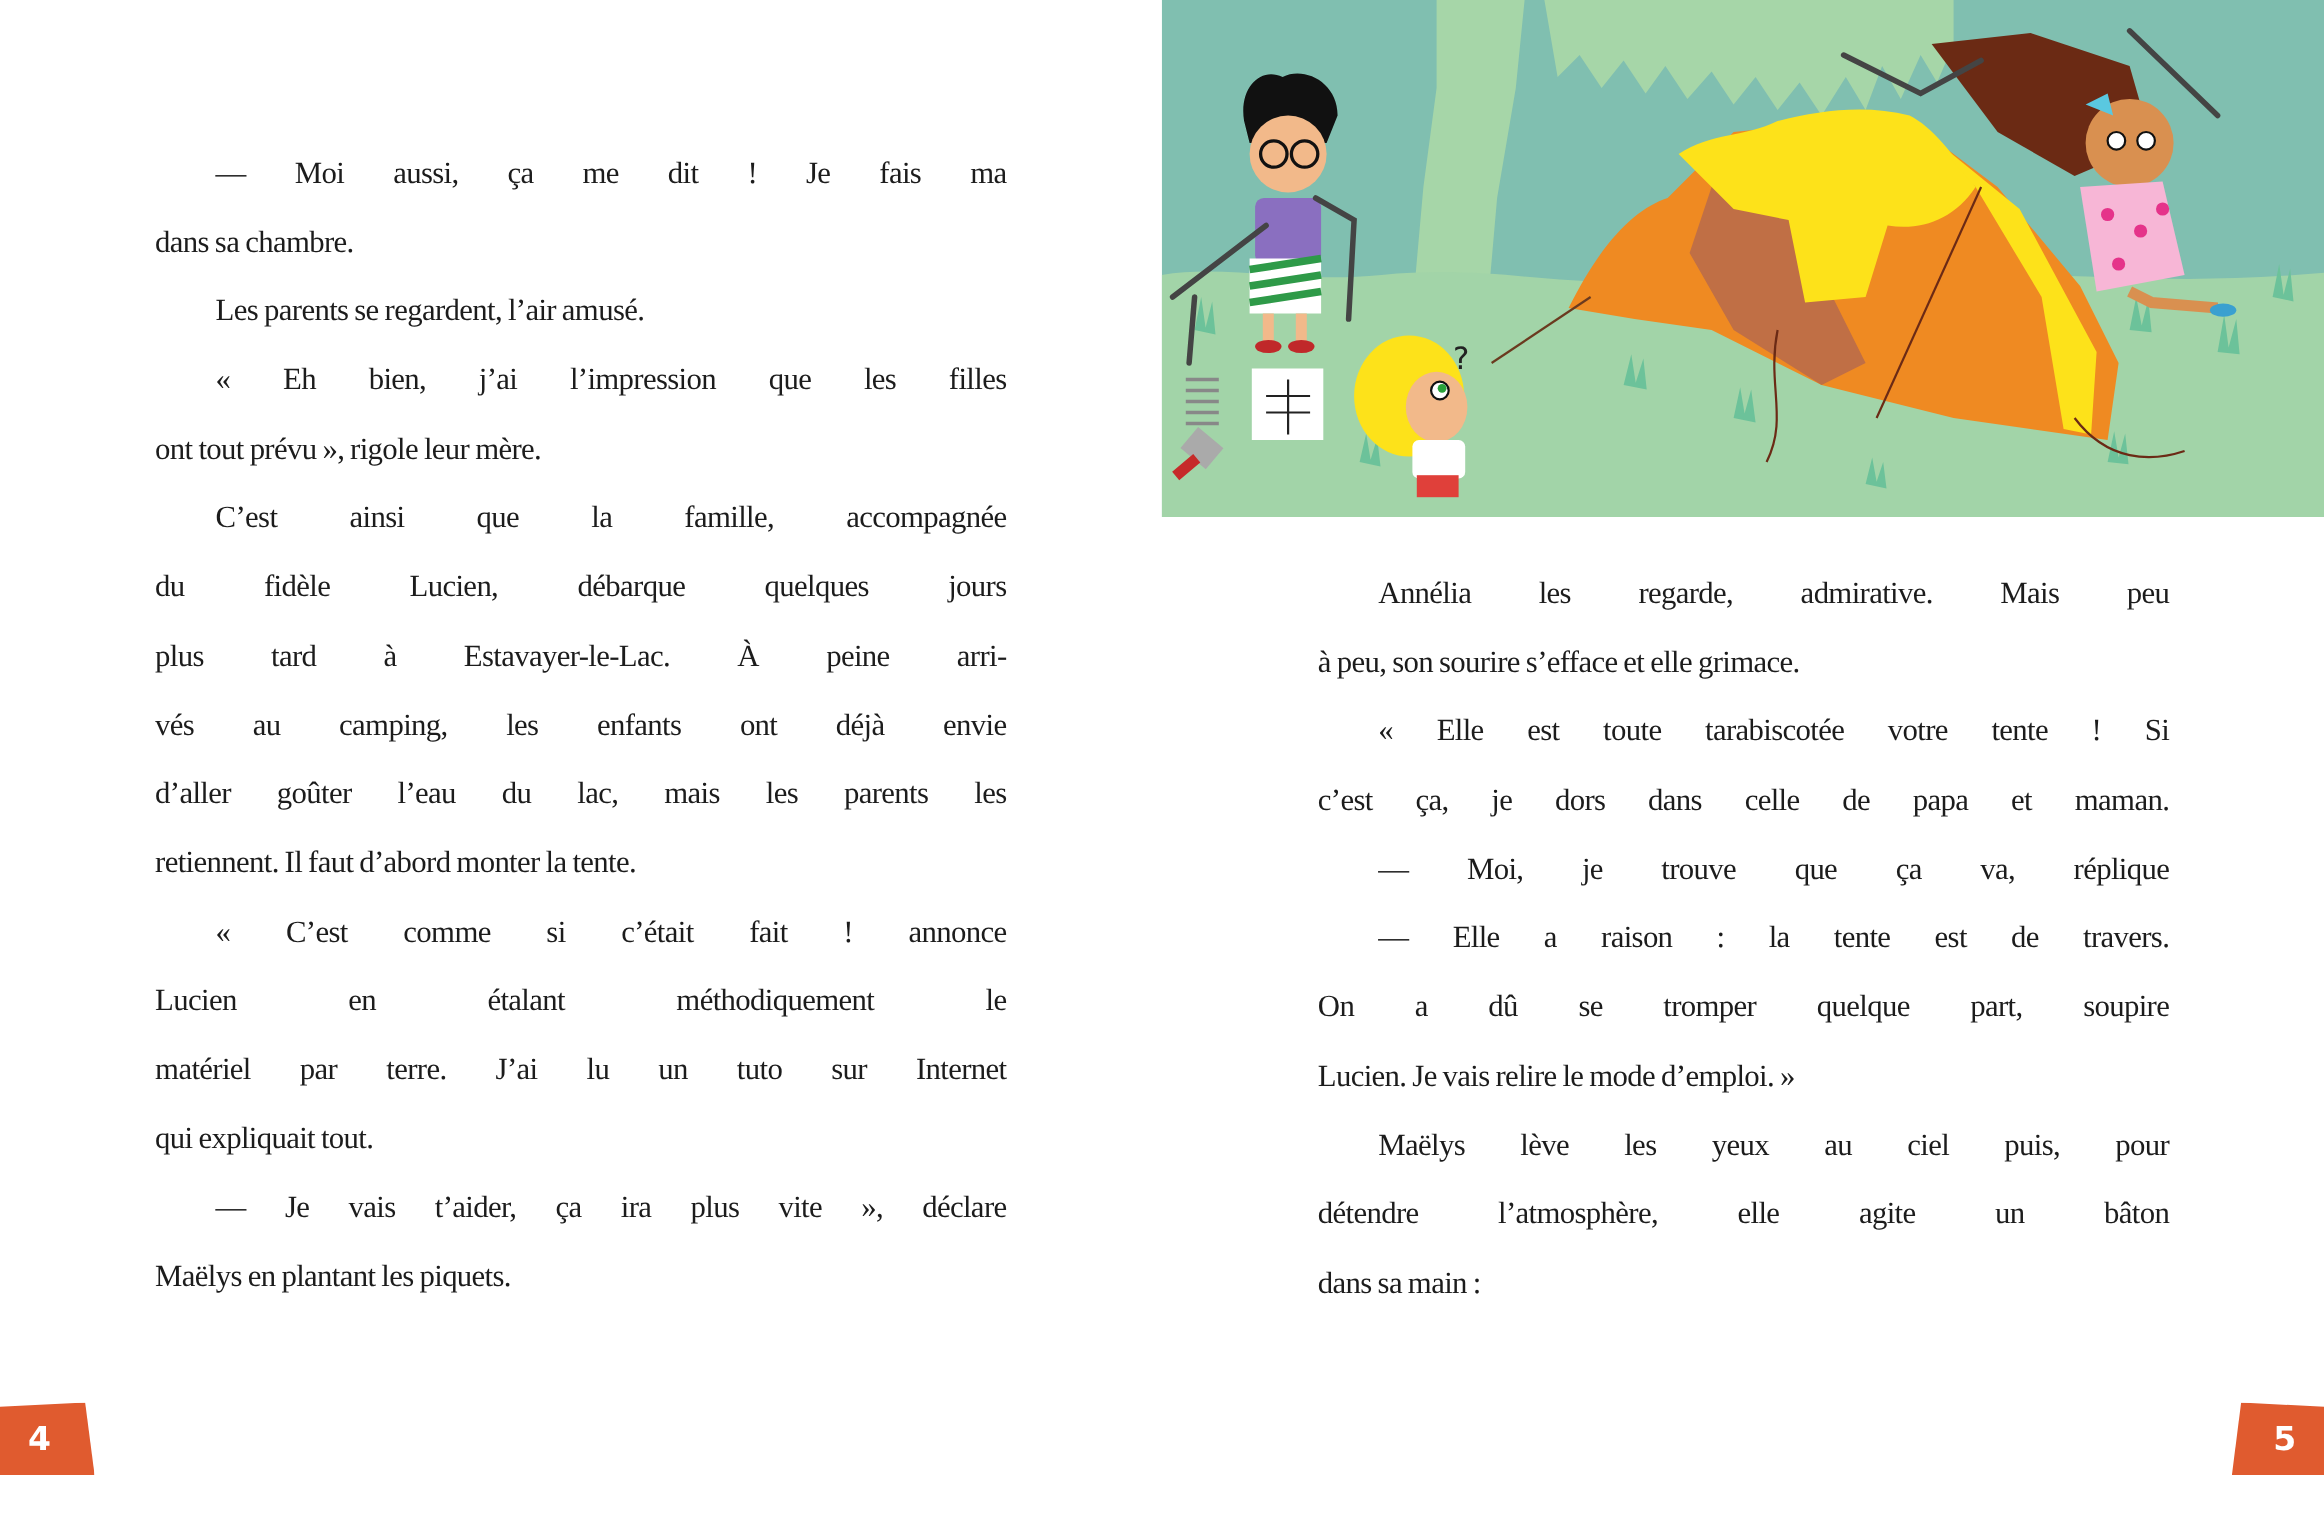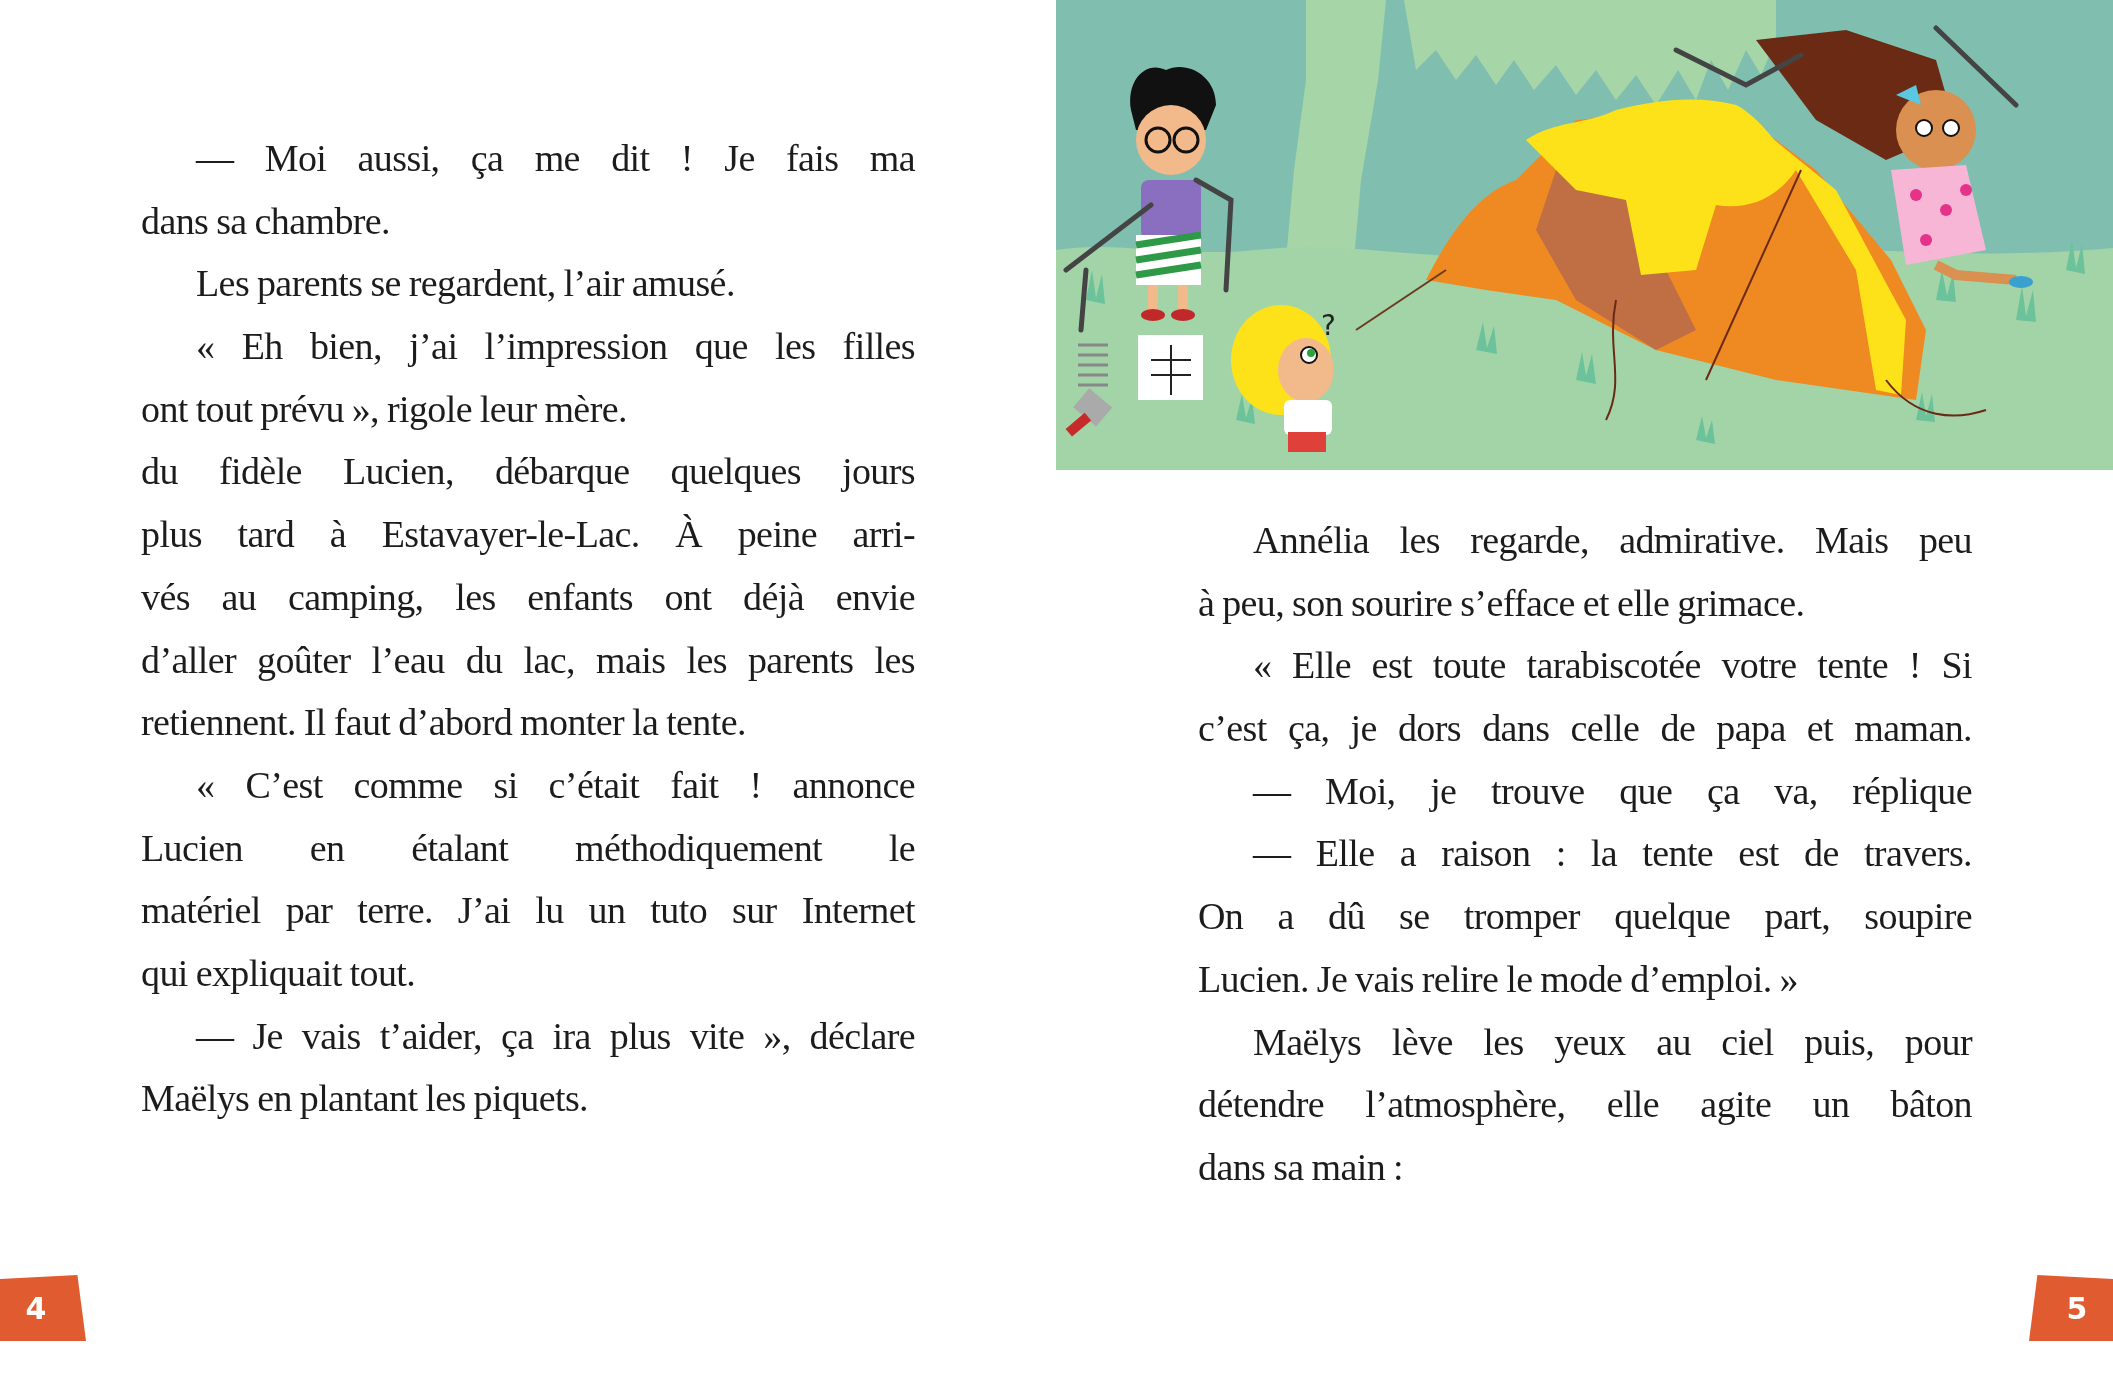--- a/index.html
+++ b/index.html
@@ -14,21 +14,21 @@
   .page-right { left: 1056px; width: 1057px; }
 
   .text-block { position: absolute; width: 774px; }
   .left-text { left: 141px; top: 127px; }
   .right-text { left: 142px; top: 509px; }
 
   .line {
     display: block;
     height: 62.7px;
     line-height: 62.7px;
-    font-size: 38px;
+    font-size: 28px;
     white-space: nowrap;
     text-align: justify;
     text-align-last: justify;
     letter-spacing: -0.6px;
     word-spacing: -1px;
   }
   .line.indent { padding-left: 55px; }
   .line.last { text-align-last: left; }
 
   .illustration {
@@ -53,20 +53,21 @@
 </head>
 <body>
 
 <div class="page page-left">
   <div class="text-block left-text">
     <div class="line indent">— Moi aussi, ça me dit ! Je fais ma</div>
     <div class="line last">dans sa chambre.</div>
     <div class="line indent last">Les parents se regardent, l’air amusé.</div>
     <div class="line indent">« Eh bien, j’ai l’impression que les filles</div>
     <div class="line last">ont tout prévu », rigole leur mère.</div>
+    <div class="line indent">C’est ainsi que la famille, accompagnée</div>
     <div class="line">du fidèle Lucien, débarque quelques jours</div>
     <div class="line">plus tard à Estavayer-le-Lac. À peine arri-</div>
     <div class="line">vés au camping, les enfants ont déjà envie</div>
     <div class="line">d’aller goûter l’eau du lac, mais les parents les</div>
     <div class="line last">retiennent. Il faut d’abord monter la tente.</div>
     <div class="line indent">« C’est comme si c’était fait ! annonce</div>
     <div class="line">Lucien en étalant méthodiquement le</div>
     <div class="line">matériel par terre. J’ai lu un tuto sur Internet</div>
     <div class="line last">qui expliquait tout.</div>
     <div class="line indent">— Je vais t’aider, ça ira plus vite », déclare</div>

